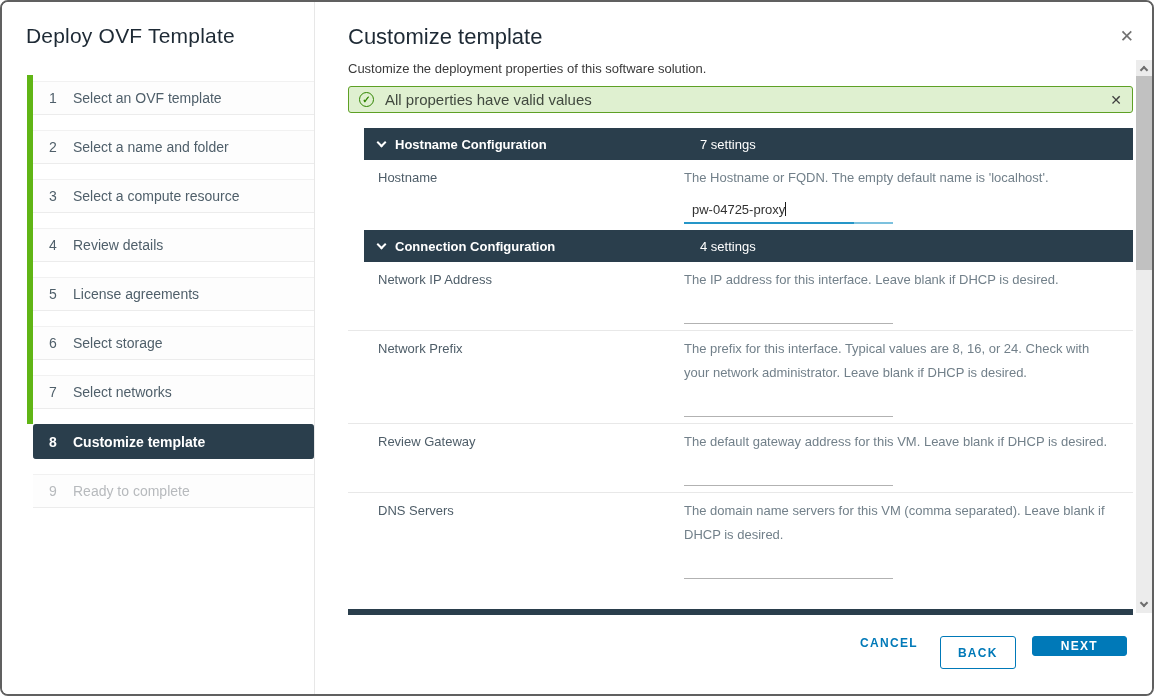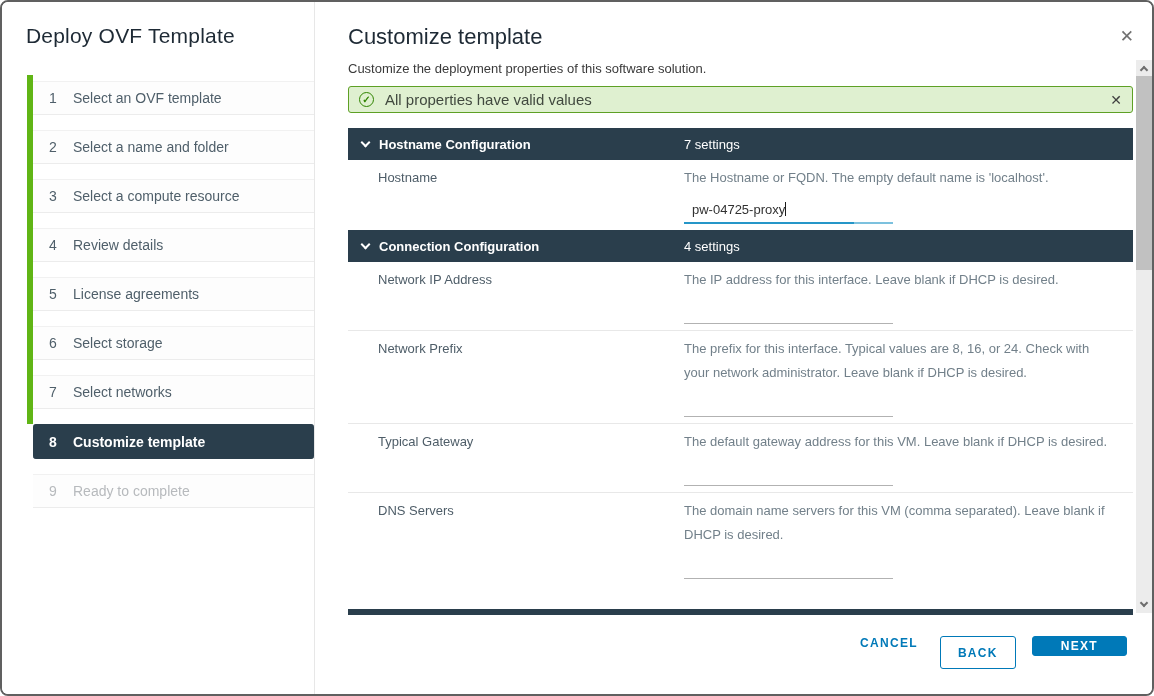--- a/index.html
+++ b/index.html
@@ -42,21 +42,21 @@
             background:var(--success-bg); display:flex; align-items:center; padding:0 10px; }
   .check-circle { width:15px; height:15px; min-width:15px; border-radius:50%;
                   border:1px solid var(--success-green); color:var(--success-green);
                   font-size:10px; line-height:13px; text-align:center; font-weight:bold; }
   .banner-text { margin-left:11px; font-size:15px; color:#41493f; }
   .banner-close { margin-left:auto; color:#3f3f3f; font-size:14px; background:none;
                   border:none; cursor:pointer; font-family:"Liberation Sans", sans-serif; }
 
   .sections { margin-top:15px; }
   .sec-header { height:32px; background:var(--dark-header); color:#fff;
-                display:flex; align-items:center; position:relative; cursor:pointer; }
+                display:flex; align-items:center; position:relative; cursor:pointer;margin-left:16px; }
   .chev { width:7px; height:7px; border-left:2px solid #fff; border-bottom:2px solid #fff;
           transform:rotate(-45deg); margin:-3px 0 0 14px; }
   .sec-title { margin-left:10px; font-size:13px; font-weight:bold; }
   .sec-count { position:absolute; left:336px; font-size:13px; font-weight:normal; }
 
   .f-row { display:flex; background:#fff; }
   .f-row + .f-row { border-top:1px solid #e8e8e8; }
   .row-left { width:336px; min-width:336px; padding:6px 0 0 30px; font-size:13px;
               color:#4e5d68; line-height:24px; }
   .row-right { flex:1; padding:6px 0 6px 0; }
@@ -189,21 +189,21 @@
               </div>
             </div>
             <div class="f-row">
               <div class="row-left">Network Prefix</div>
               <div class="row-right">
                 <div class="row-desc">The prefix for this interface. Typical values are 8, 16, or 24. Check with your network administrator. Leave blank if DHCP is desired.</div>
                 <div class="input-line"></div>
               </div>
             </div>
             <div class="f-row">
-              <div class="row-left">Typical Gateway</div>
+              <div class="row-left">Review Gateway</div>
               <div class="row-right">
                 <div class="row-desc">The default gateway address for this VM. Leave blank if DHCP is desired.</div>
                 <div class="input-line"></div>
               </div>
             </div>
             <div class="f-row">
               <div class="row-left">DNS Servers</div>
               <div class="row-right">
                 <div class="row-desc">The domain name servers for this VM (comma separated). Leave blank if DHCP is desired.</div>
                 <div class="input-line"></div>

